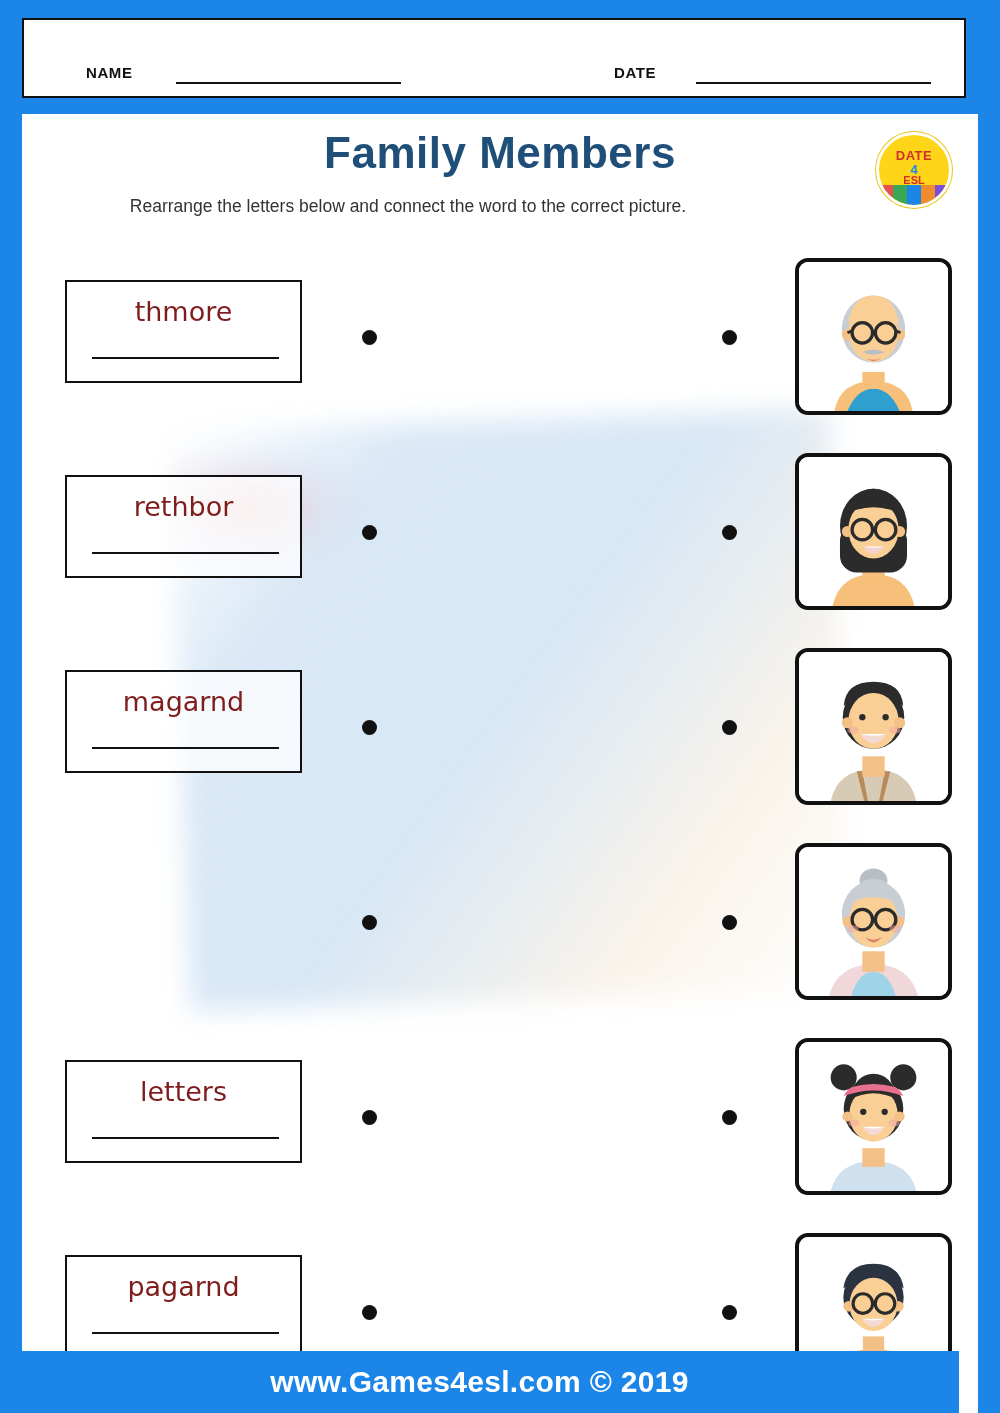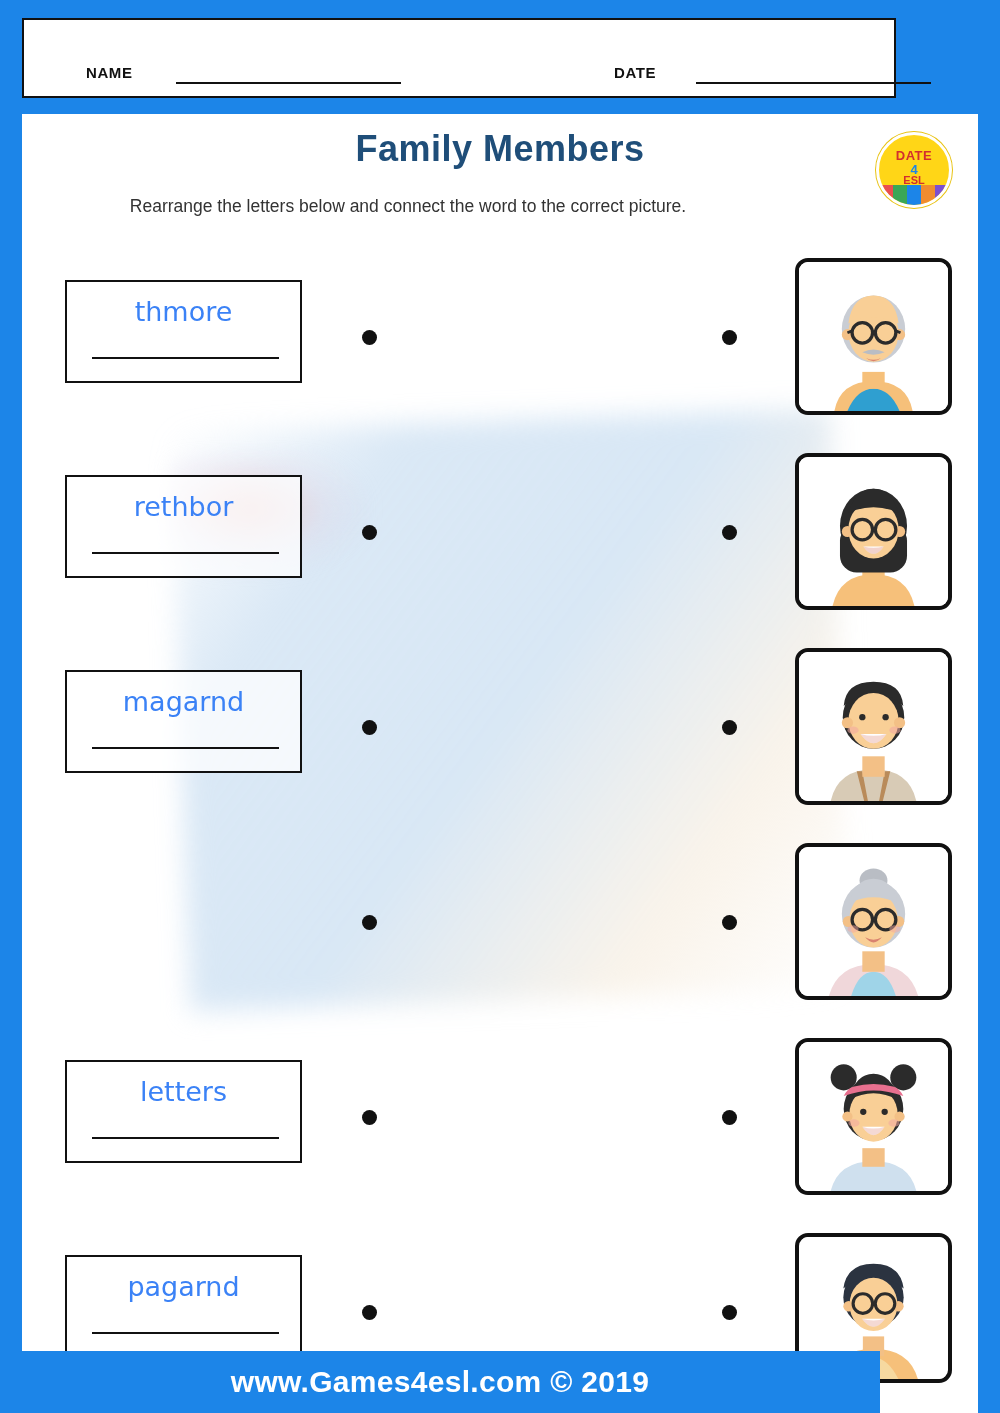--- a/index.html
+++ b/index.html
@@ -22,21 +22,21 @@
   .top-band {
     position: absolute;
     top: 0; left: 0;
     width: 1000px;
     height: 114px;
     background: #1c85e8;
   }
   .namedate-box {
     position: absolute;
     top: 18px; left: 22px;
-    width: 874px;
+    width: 944px;
     height: 80px;
     background: #ffffff;
     border: 2px solid #111;
   }
   .nd-label {
     position: absolute;
     font-size: 15px;
     font-weight: bold;
     letter-spacing: 0.6px;
     color: #111;
@@ -59,42 +59,42 @@
     height: 1413px;
     background: #1c85e8;
   }
   .rail-left { left: 0; }
   .rail-right { right: 0; }
 
   
   .footer {
     position: absolute;
     left: 0; bottom: 0;
-    width: 880px;
+    width: 959px;
     height: 62px;
     background: #1c85e8;
     display: flex;
     align-items: center;
     justify-content: center;
   }
   .footer-text {
     color: #ffffff;
     font-size: 30px;
     font-weight: bold;
     letter-spacing: 0.3px;
     font-family: "Liberation Sans", sans-serif;
   }
 
   
   .title {
     position: absolute;
     top: 128px; left: 0;
     width: 1000px;
     text-align: center;
-    font-size: 36px;
+    font-size: 44px;
     font-weight: bold;
     color: #1f4e79;
     letter-spacing: 0.5px;
   }
   .subtitle {
     position: absolute;
     top: 196px; left: 0;
     width: 816px;
     text-align: center;
     font-size: 17.5px;
@@ -176,21 +176,21 @@
     height: 103px;
     border: 2.5px solid #111;
     background: rgba(255,255,255,0.72);
   }
   .word-text {
     position: absolute;
     top: 14px; left: 0;
     width: 100%;
     text-align: center;
     font-size: 27px;
-    color: #3b82f6;
+    color: #7f1d1d;
     font-family: "DejaVu Sans", sans-serif;
   }
   .answer-line {
     position: absolute;
     left: 25px;
     bottom: 22px;
     width: 187px;
     border-bottom: 2.5px solid #111;
     height: 0;
   }

